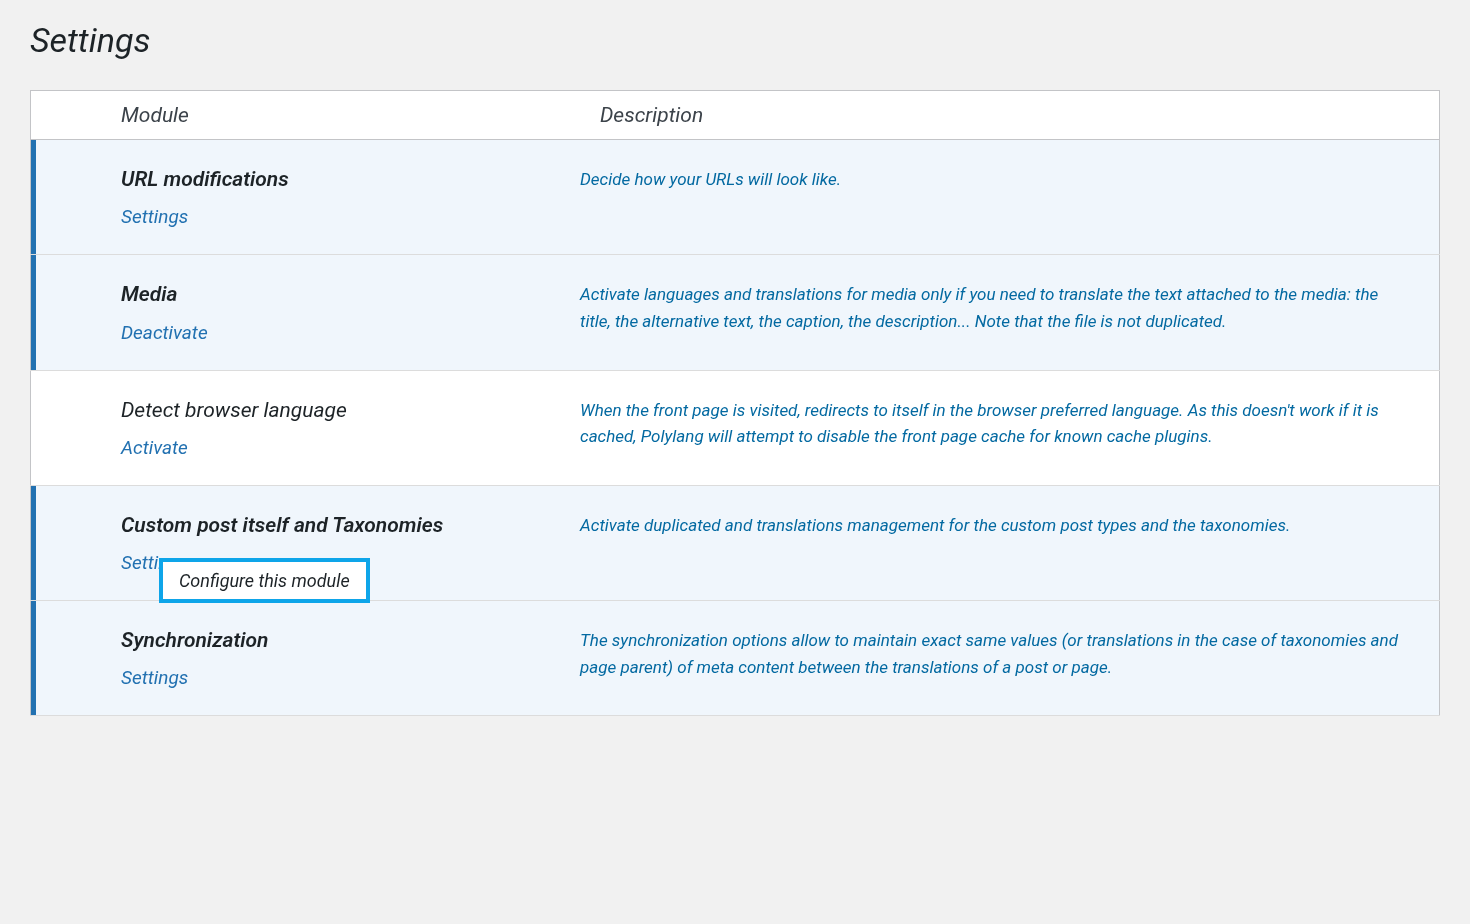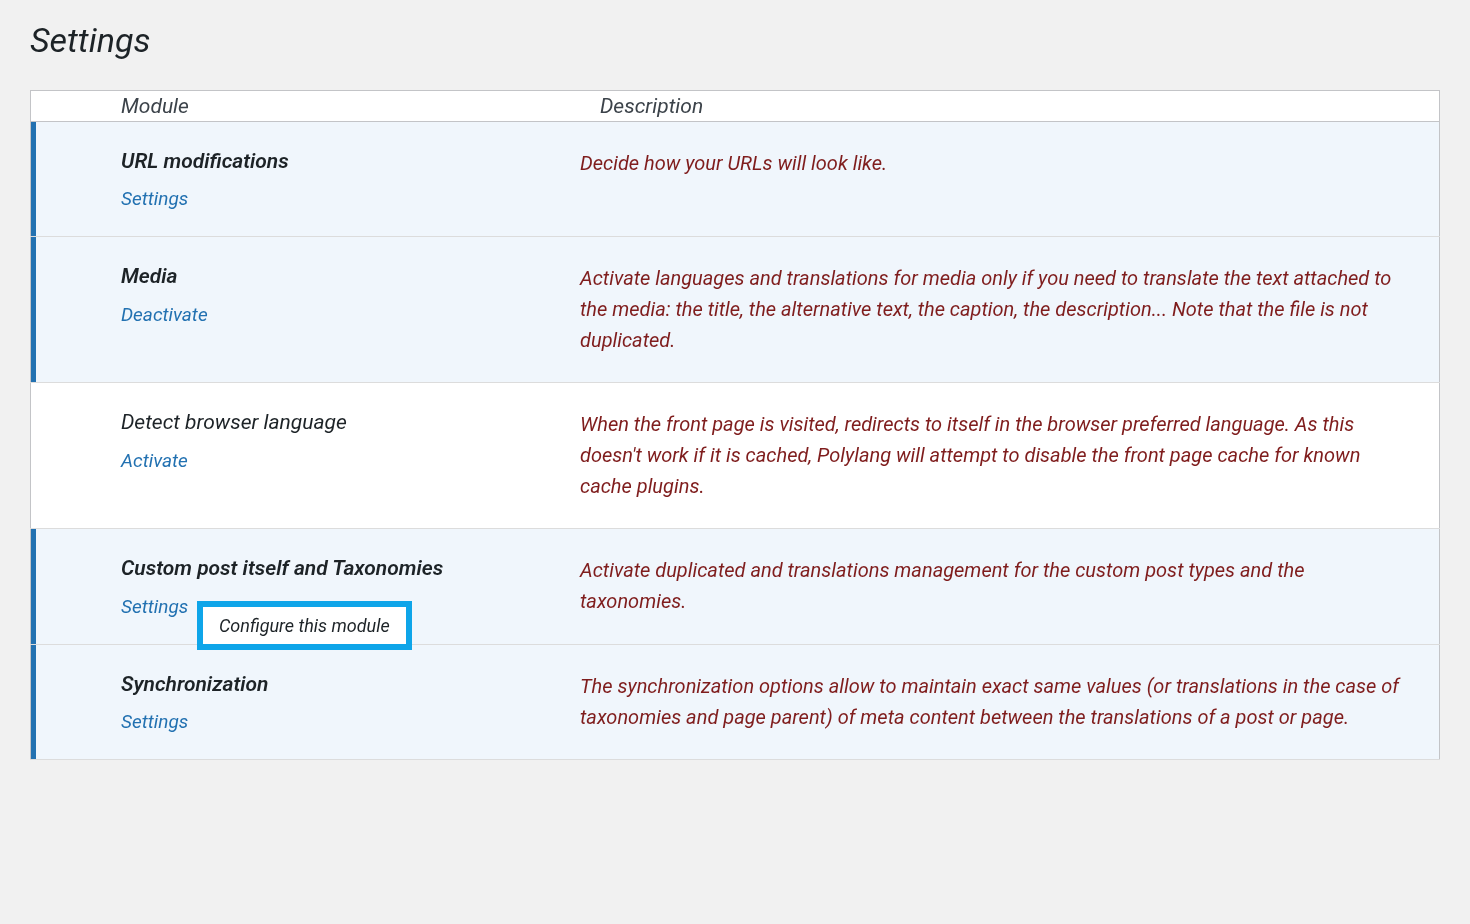--- a/index.html
+++ b/index.html
@@ -32,21 +32,21 @@
       background: #ffffff;
       border: 1px solid #c3c4c7;
       border-collapse: collapse;
     }
     
     .table-header-row {
       border-bottom: 1px solid #c3c4c7;
     }
     
     .table-header-cell {
-      padding: 3px 20px;
+      padding: 12px 20px;
       text-align: left;
       font-weight: 400;
       font-size: 21px;
       color: #3c434a;
     }
     
     .th-module {
       width: 39%;
       padding-left: 90px;
     }
@@ -77,22 +77,22 @@
     
     .cell-module {
       padding: 26px 20px 26px 90px;
       vertical-align: top;
       position: relative;
     }
     
     .cell-description {
       padding: 26px 30px 26px 0;
       vertical-align: top;
-      font-size: 20px;
-      color: #7f1d1d;
+      font-size: 17px;
+      color: #0369a1;
       line-height: 1.55;
       margin-top: 16px;
     }
     
     .module-title {
       font-size: 21px;
       color: #1d2327;
       margin-bottom: 12px;
       line-height: 1.3;
     }
@@ -105,29 +105,28 @@
       color: #2271b1;
       font-size: 19px;
       text-decoration: none;
       cursor: pointer;
       display: inline-block;
     }
     
     .tooltip {
       position: absolute;
       background: #ffffff;
-      border: 6px solid #0ea5e9;
+      border: 4px solid #0ea5e9;
       padding: 8px 16px;
       font-size: 18px;
       color: #1d2327;
       white-space: nowrap;
       top: 72px;
       left: 128px;
       z-index: 10;
-      margin-left: 38px;
     }
   </style>
 </head>
 <body>
 
 <div class="page-container">
   <h1 class="page-title">Settings</h1>
 
   <table class="settings-table">
     <thead>

